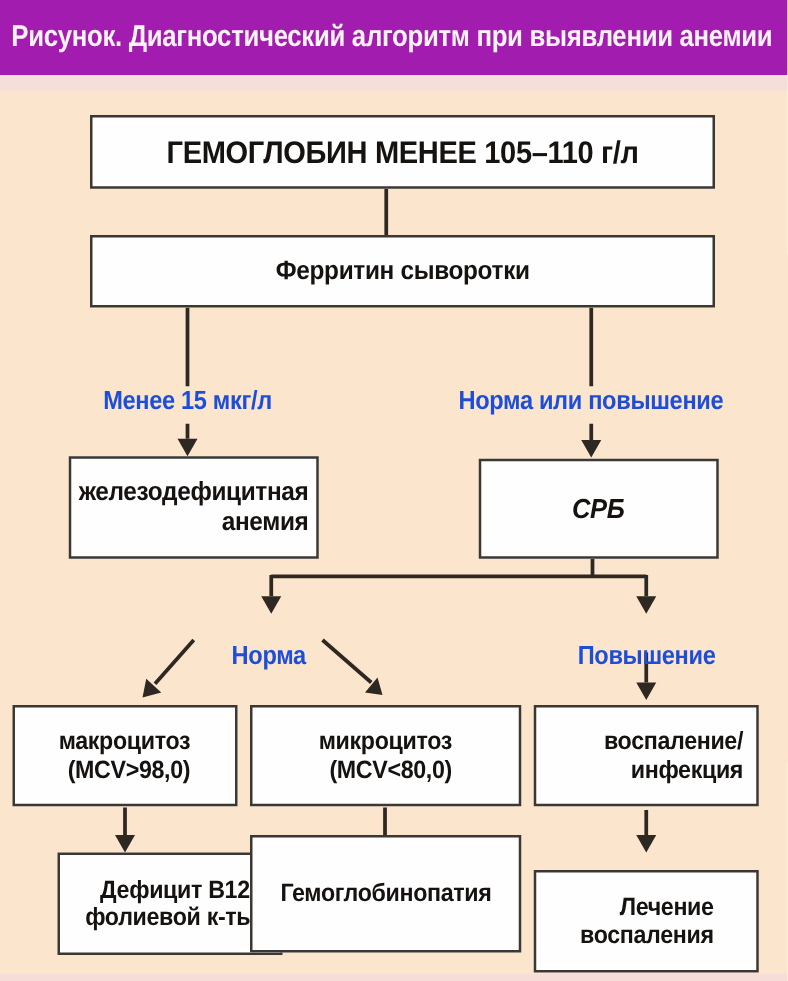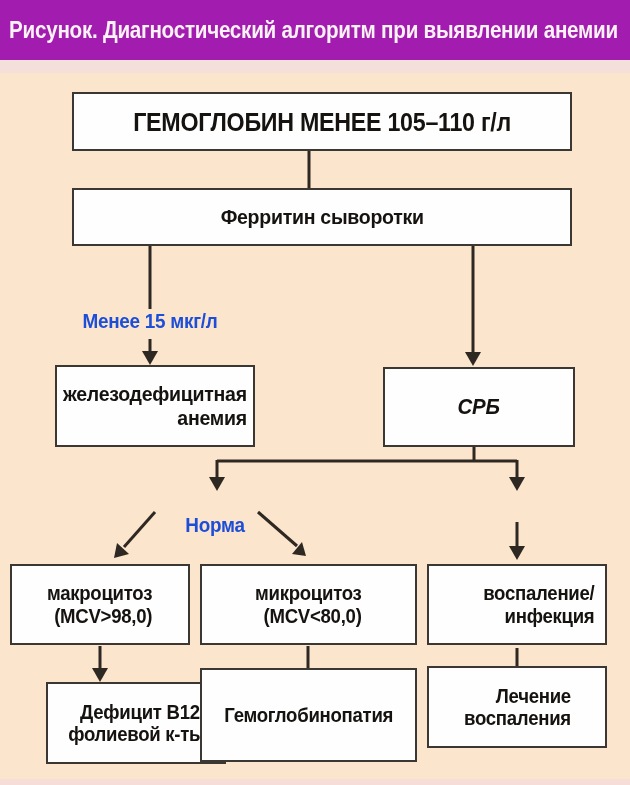--- a/index.html
+++ b/index.html
@@ -144,29 +144,35 @@
 
   <div class="node" style="left:10px;top:682px;width:180px;height:82px;margin-left:36px;">
     <div class="node-label fs20">Дефицит В12,
 фолиевой к-ты</div>
   </div>
 
   <div class="node" style="left:200px;top:668px;width:217px;height:94px;">
     <div class="node-label fs20">Гемоглобинопатия</div>
   </div>
 
-  <div class="node" style="left:427px;top:666px;width:180px;height:82px;">
+  <div class="node" style="left:427px;top:696px;width:180px;height:82px;">
     <div class="node-label fs20">Лечение
 воспаления</div>
   </div>
 
   <div class="edge-label masked" style="left:60px;top:286px;width:180px;height:30px;">
     <span class="inner">Менее 15 мкг/л</span>
   </div>
 
+  <div class="edge-label masked" style="left:353px;top:286px;width:240px;height:30px;">
+    <span class="inner">Норма или повышение</span>
+  </div>
 
   <div class="edge-label" style="left:155px;top:490px;width:120px;height:29px;">
     <span class="inner">Норма</span>
   </div>
 
+  <div class="edge-label" style="left:437px;top:490px;width:160px;height:29px;">
+    <span class="inner">Повышение</span>
+  </div>
 
   <div class="strip-bottom"></div>
 </div>
 
 </body></html>

